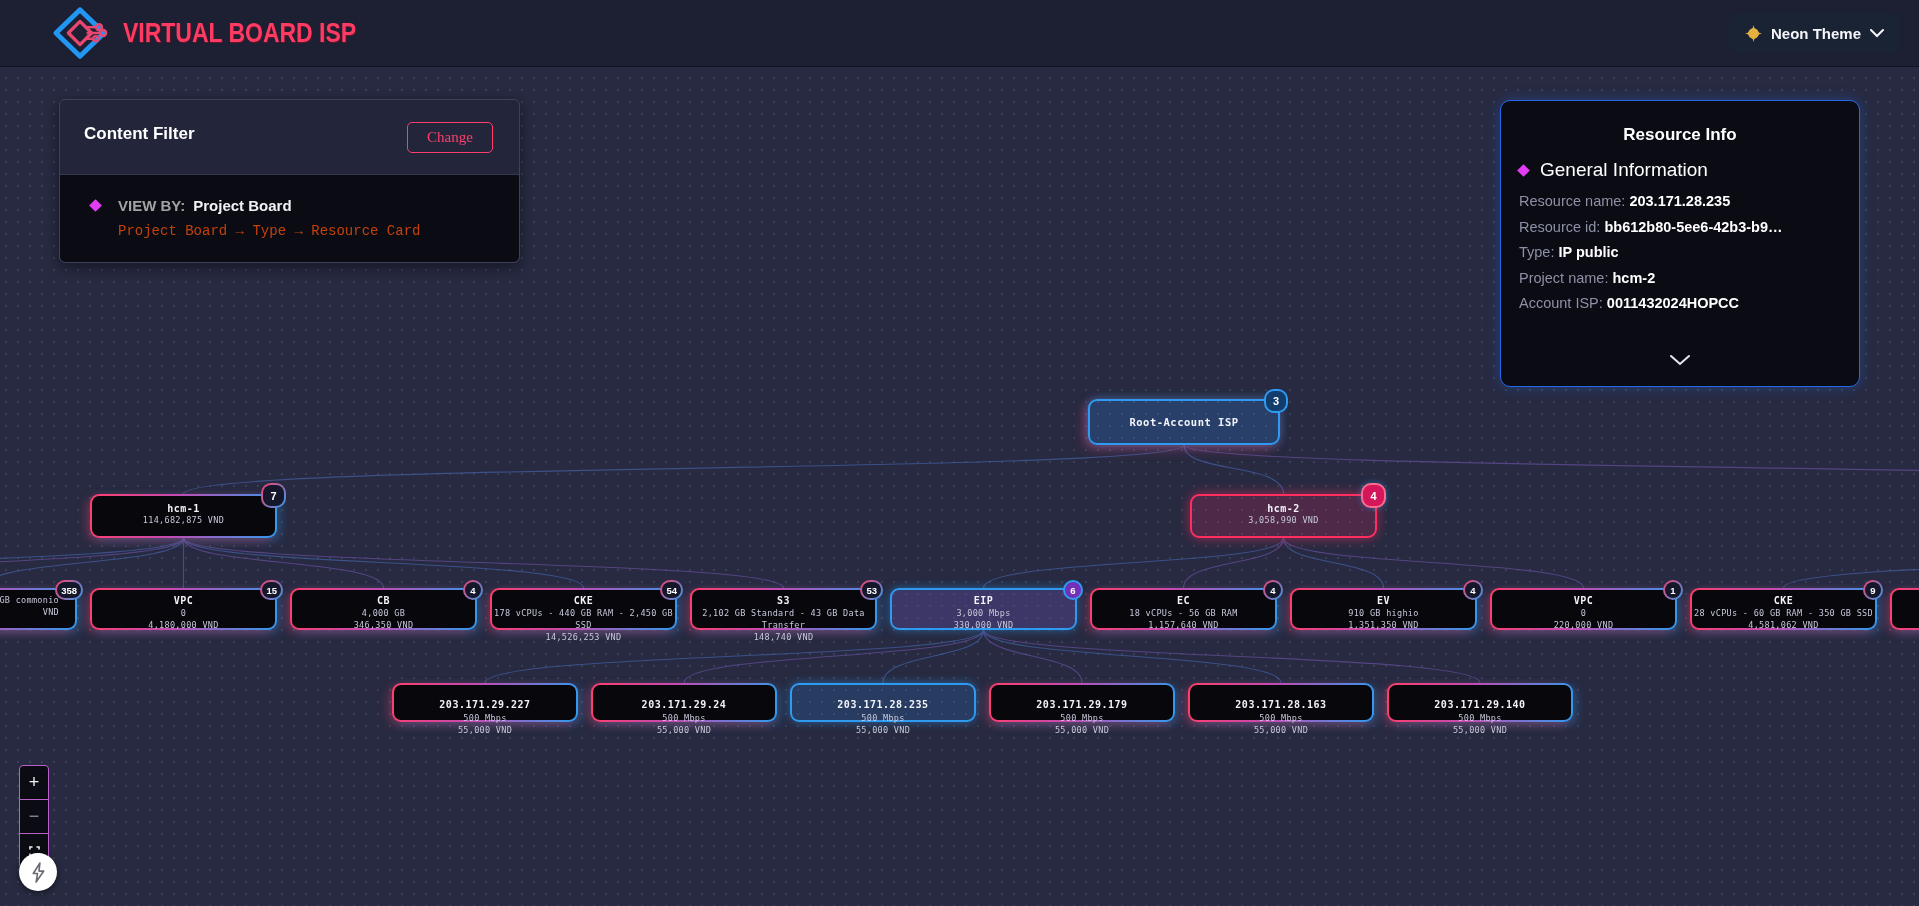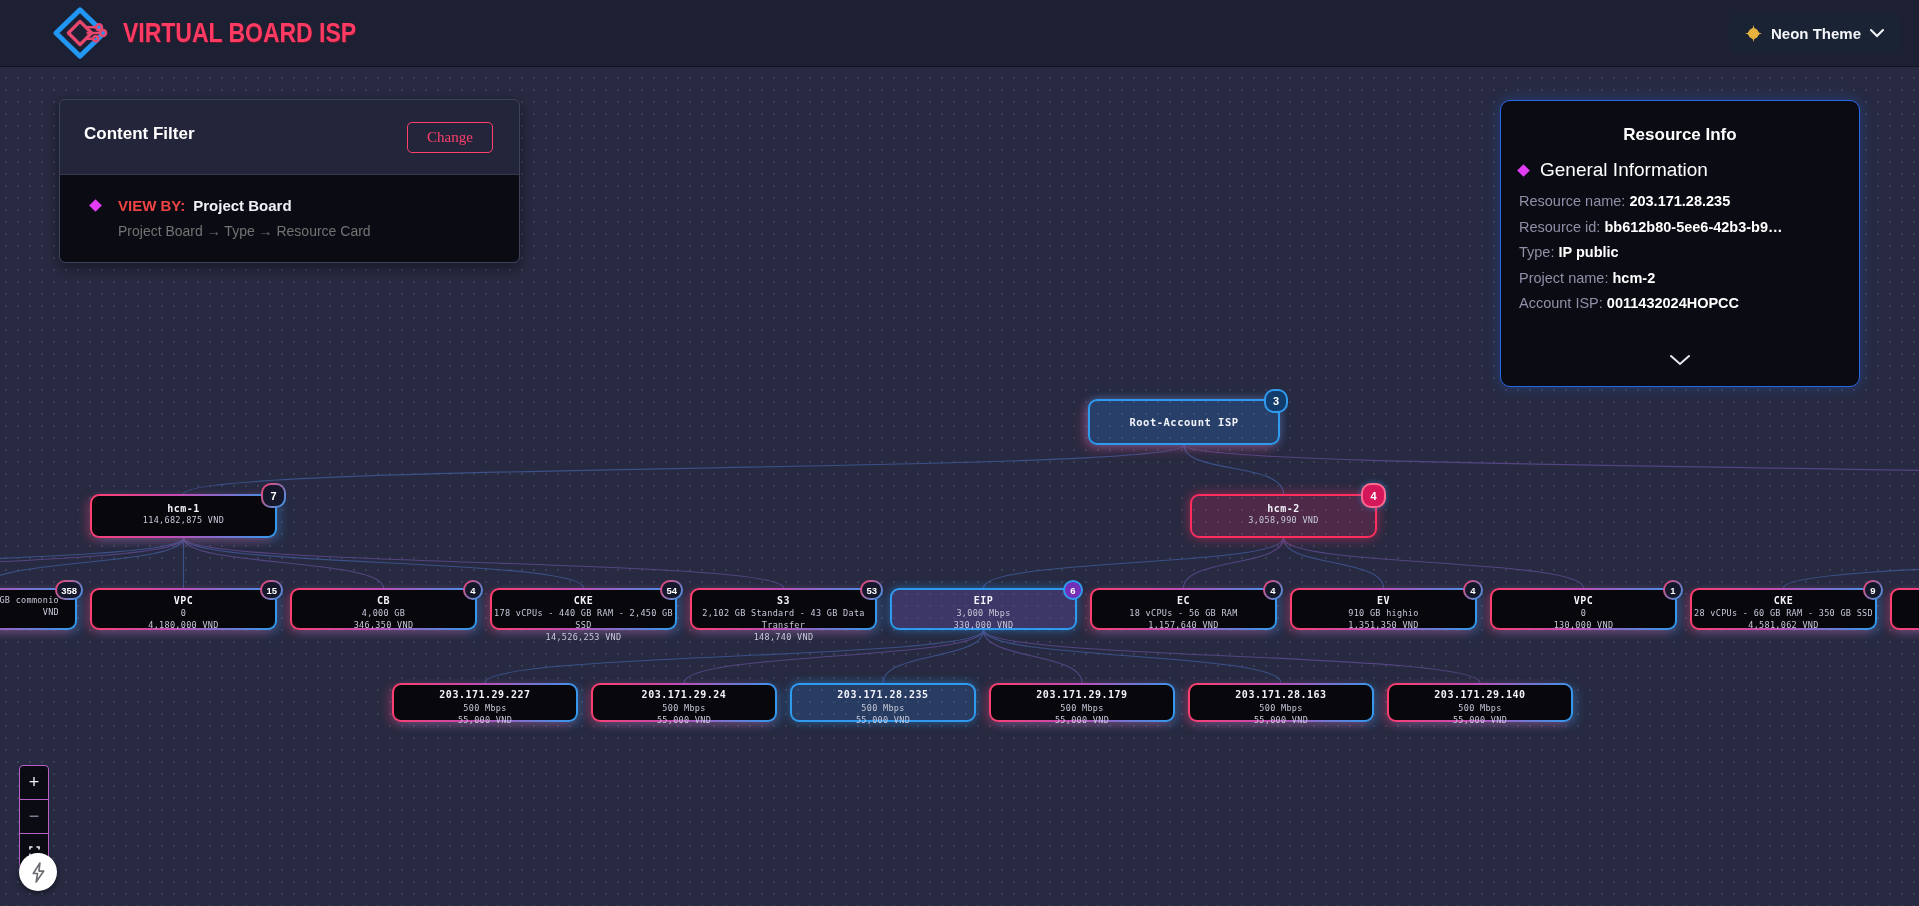--- a/index.html
+++ b/index.html
@@ -46,23 +46,23 @@
     position:absolute; right:26px; top:22px; width:86px; height:31px;
     background:transparent; border:1px solid #ff3e6c; border-radius:5px;
     color:#ff3e6c; font-size:15px; font-family:Liberation Serif, serif; cursor:pointer;
   }
   .cf-body {
     position:absolute; left:0; right:0; top:74px; bottom:0;
     background:#0b0c13; border-radius:0 0 6px 6px; border-top:1px solid #34374d;
   }
   .diamond { width:9px; height:9px; background:#e23df5; transform:rotate(45deg); display:inline-block; }
   .cf-row1 { position:absolute; left:31px; top:22px; display:flex; align-items:center; gap:18px; }
-  .cf-viewby { font-size:15px; font-weight:bold; color:#ef4444; }
+  .cf-viewby { font-size:15px; font-weight:bold; color:#a3a3a3; }
   .cf-viewval { font-size:15px; font-weight:bold; color:#f2f2f6; margin-left:-10px; }
-  .cf-row2 { position:absolute; left:58px; top:48px; font-size:14px; color:#737373; }
+  .cf-row2 { position:absolute; left:58px; top:48px; font-size:14px; color:#c2410c;font-family:Liberation Mono, monospace; }
 
   
   .ri {
     left:1500px; top:100px; width:360px; height:287px;
     background:#0a0b13; border:1.5px solid #2667e8; border-radius:10px;
     box-shadow:0 0 14px rgba(38,103,232,.35);
   }
   .ri-title { position:absolute; top:24px; left:0; right:0; text-align:center; font-size:17px; font-weight:bold; color:#fff; }
   .ri-section { position:absolute; left:18px; top:58px; display:flex; align-items:center; gap:12px; font-size:19px; color:#fff; }
   .ri-fields { position:absolute; left:18px; top:88px; right:14px; }
@@ -102,21 +102,21 @@
 
   .tcard { width:187px; height:42px; top:588px; padding-top:4px; text-align:center; }
   .tcard .n-title { line-height:13px; }
   .tcard.sel-blue {
     border:2px solid #2e9bf0;
     background:rgba(88,70,150,.45);
     box-shadow:0 0 10px rgba(46,155,240,.5);
   }
   .t-right { text-align:right; padding-right:16px; }
 
-  .ipcard { width:186px; height:39px; top:683px; padding-top:3px; text-align:center; }
+  .ipcard { width:186px; height:39px; top:683px; padding-top:13px; text-align:center; }
   .ipcard .n-title { line-height:14px; }
   .ipcard.sel-blue {
     border:2px solid #2e9bf0;
     background:rgba(46,130,220,.20);
     box-shadow:0 0 10px rgba(46,155,240,.5);
   }
 
   .badge {
     position:absolute; top:-10px; right:-8px; z-index:3;
     min-width:20px; height:20px; padding:0 4px; border-radius:10px;
@@ -282,21 +282,21 @@
   <div class="badge badge-grad">4</div>
   <div class="n-title mono">EV</div>
   <div class="n-line mono">910 GB highio</div>
   <div class="n-line mono">1,351,350 VND</div>
 </div>
 
 <div class="node grad-border tcard" style="left:1490px">
   <div class="badge badge-grad">1</div>
   <div class="n-title mono">VPC</div>
   <div class="n-line mono">0</div>
-  <div class="n-line mono">130,000 VND</div>
+  <div class="n-line mono">220,000 VND</div>
 </div>
 
 <div class="node grad-border tcard" style="left:1690px">
   <div class="badge badge-grad">9</div>
   <div class="n-title mono">CKE</div>
   <div class="n-line mono">28 vCPUs - 60 GB RAM - 350 GB SSD</div>
   <div class="n-line mono">4,581,062 VND</div>
 </div>
 
 <div class="node grad-border tcard" style="left:1890px">

